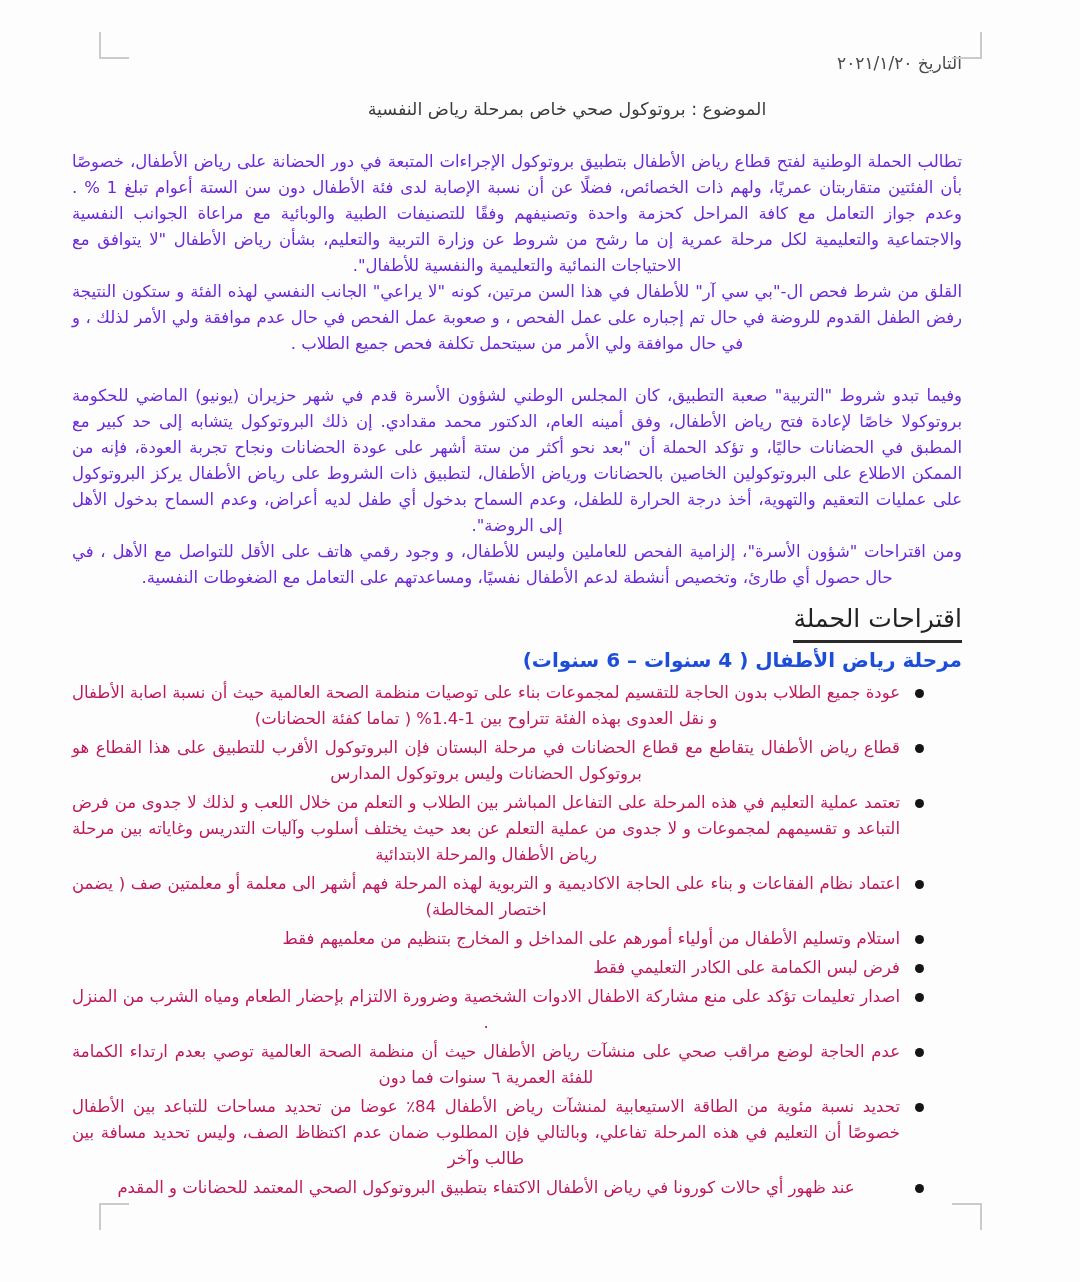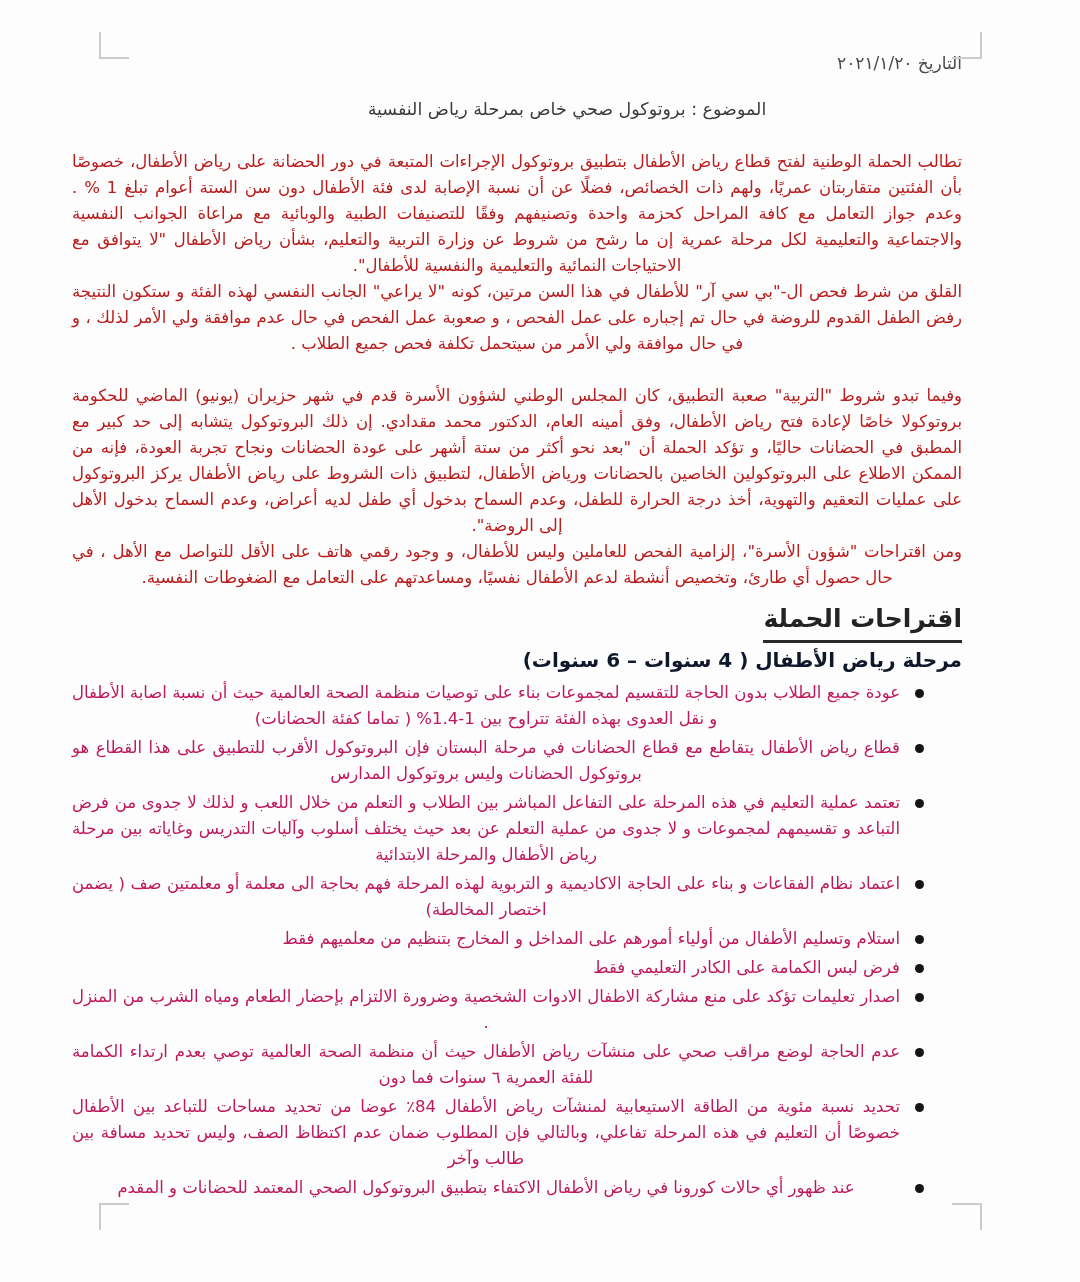--- a/index.html
+++ b/index.html
@@ -38,36 +38,36 @@
     padding-left:100px;
     font-size:17.5px;line-height:27px;font-weight:500;
     text-align:center;color:#3c3c3c;
   }
   .para-block{margin-top:26px;}
   .para-block.first{margin-top:26px;}
   p.body-par{
     margin:0;
     font-size:16.5px;line-height:26px;
     text-align:justify;text-align-last:center;
-    color:#b91c1c;
+    color:#6d28d9;
   }
   .section-heading{
     margin-top:8px;
     text-align:right;
     line-height:40px;
   }
   .section-heading span{
     display:inline-block;
-    font-size:25px;font-weight:700;color:#232323;
+    font-size:25px;font-weight:400;color:#232323;
     border-bottom:3px solid #2a2a2a;
     padding-bottom:1px;
   }
   .stage-subheading{
     margin-top:2px;
-    font-size:20px;font-weight:700;color:#0f172a;
+    font-size:20px;font-weight:700;color:#1d4ed8;
     line-height:30px;text-align:right;
   }
   .bullets{margin-top:5px;padding-right:38px;}
   .bullet{
     display:flex;align-items:flex-start;
     margin-bottom:3px;
   }
   .bullet .dot{
     flex:0 0 9px;width:9px;height:9px;border-radius:50%;
     background:#151515;margin-top:9px;margin-left:15px;
@@ -132,21 +132,21 @@
       <div class="bullet">
           <span class="dot"></span>
           <span class="bullet-text">قطاع رياض الأطفال يتقاطع مع قطاع الحضانات في مرحلة البستان فإن البروتوكول الأقرب للتطبيق على هذا القطاع هو بروتوكول الحضانات وليس بروتوكول المدارس</span>
         </div>
       <div class="bullet">
           <span class="dot"></span>
           <span class="bullet-text">تعتمد عملية التعليم في هذه المرحلة على التفاعل المباشر بين الطلاب و التعلم من خلال اللعب و لذلك لا جدوى من فرض التباعد و تقسيمهم لمجموعات و لا جدوى من عملية التعلم عن بعد حيث يختلف أسلوب وآليات التدريس وغاياته بين مرحلة رياض الأطفال والمرحلة الابتدائية</span>
         </div>
       <div class="bullet">
           <span class="dot"></span>
-          <span class="bullet-text">اعتماد نظام الفقاعات و بناء على الحاجة الاكاديمية و التربوية لهذه المرحلة فهم بحاجة الى معلمة أو معلمتين صف ( يضمن اختصار المخالطة)</span>
+          <span class="bullet-text">اعتماد نظام الفقاعات و بناء على الحاجة الاكاديمية و التربوية لهذه المرحلة فهم أشهر الى معلمة أو معلمتين صف ( يضمن اختصار المخالطة)</span>
         </div>
       <div class="bullet">
           <span class="dot"></span>
           <span class="bullet-text short">استلام وتسليم الأطفال من أولياء أمورهم على المداخل و المخارج بتنظيم من معلميهم فقط</span>
         </div>
       <div class="bullet">
           <span class="dot"></span>
           <span class="bullet-text short">فرض لبس الكمامة على الكادر التعليمي فقط</span>
         </div>
       <div class="bullet">

